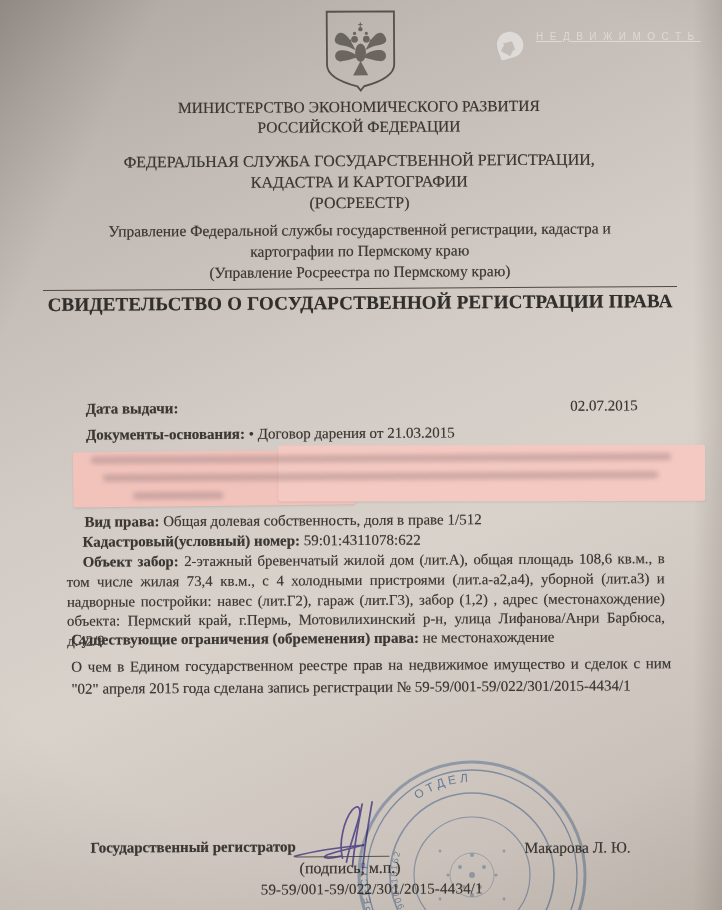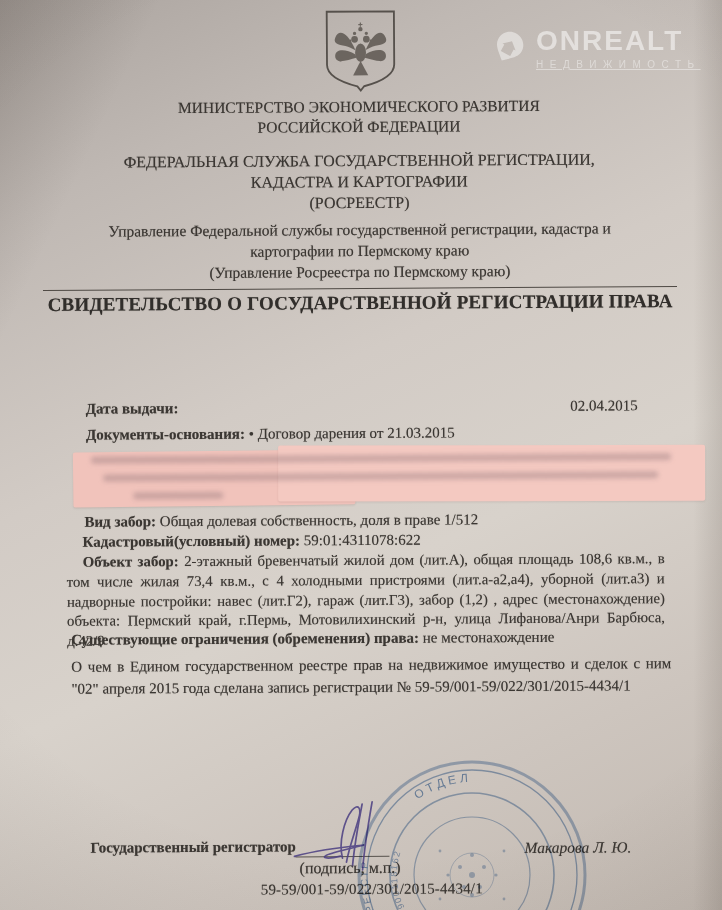--- a/index.html
+++ b/index.html
@@ -54,21 +54,21 @@
   .redact .blockB{position:absolute;left:205px;top:0;width:427px;height:56px;
     background:#f4c9c1;border-radius:2px;transform:rotate(.25deg);box-shadow:0 1px 2px rgba(90,60,55,.12);}
   .redact .ghost{position:absolute;height:7px;background:rgba(110,85,95,.30);
     filter:blur(2.6px);border-radius:3px;}
   .g1{left:18px;top:9px;width:580px;}
   .g2{left:30px;top:27px;width:555px;}
   .g3{left:60px;top:45px;width:90px;}
 
   
   .foot-reg{top:838px;left:88px;font-size:15px;font-weight:bold;}
-  .foot-name{top:840px;left:522px;font-size:15.5px;font-style:italic;}
+  .foot-name{top:840px;left:522px;font-size:15.5px;}
   .sig-line{top:856px;left:293px;width:94px;border-top:1.2px solid #57524d;}
   .sig-ink{top:798px;left:286px;}
   .foot-cap{top:859px;left:297px;font-size:16px;}
   .foot-num{top:881px;left:258px;font-size:15px;letter-spacing:.2px;}
 
   
   .stamp{top:755px;left:352px;width:240px;height:240px;mix-blend-mode:multiply;opacity:.88;}
   .stamp text{font-family:"Liberation Sans","DejaVu Sans",sans-serif;}
 </style>
 </head>
@@ -77,21 +77,20 @@
 <div class="page">
 
   <div class="wm">
     <svg width="34" height="40" viewBox="0 0 64 64">
       <g transform="rotate(28 32 32)">
         <path fill="rgba(255,255,255,0.46)" fill-rule="evenodd" d="M32,3 C46,3 57,14 57,28 C57,42 44,49 32,61 C20,49 7,42 7,28 C7,14 18,3 32,3 Z
              M32,20 L46,32 H42 V46 H22 V32 H18 Z"></path>
       </g>
     </svg>
     <div class="wm-txt">
-      <span class="wm-brand">ONREALT</span>
       <span class="wm-sub">НЕДВИЖИМОСТЬ</span>
     </div>
   </div>
 
   <div class="doc">
 
     <svg class="emblem" viewBox="0 0 100 100">
       <path d="M10,3 H90 V66 C90,79 73,87 54,92 L50,97 L46,92 C27,87 10,79 10,66 Z" fill="none" stroke="#56514c" stroke-width="2.2"></path>
       <g fill="#5a544e" opacity="0.82">
         <ellipse cx="50" cy="52" rx="6.5" ry="11"></ellipse>
@@ -128,37 +127,37 @@
       <div>Управление Федеральной службы государственной регистрации, кадастра и</div>
       <div>картографии по Пермскому краю</div>
       <div>(Управление Росреестра по Пермскому краю)</div>
     </div>
 
     <div class="abs rule"></div>
 
     <div class="abs center title soft">СВИДЕТЕЛЬСТВО О ГОСУДАРСТВЕННОЙ РЕГИСТРАЦИИ ПРАВА</div>
 
     <div class="abs f row-date-l soft lbl">Дата выдачи:</div>
-    <div class="abs f row-date-v soft">02.04.2015</div>
+    <div class="abs f row-date-v soft">02.07.2015</div>
 
     <div class="abs f row-docs soft">
       <span class="lbl">Документы-основания:</span>
       <span>• Договор дарения от 21.03.2015</span>
     </div>
 
     <div class="abs redact">
       <div class="blockA"></div>
       <div class="blockB"></div>
       <div class="ghost g1"></div>
       <div class="ghost g2"></div>
       <div class="ghost g3"></div>
     </div>
 
     <div class="abs f row-vid soft">
-      <span class="lbl">Вид забор:</span>
+      <span class="lbl">Вид права:</span>
       <span>Общая долевая собственность, доля в праве 1/512</span>
     </div>
 
     <div class="abs f row-kad soft">
       <span class="lbl">Кадастровый(условный) номер:</span>
       <span>59:01:4311078:622</span>
     </div>
 
     <div class="abs par-obj soft">
       <span class="lbl">Объект забор:</span>

